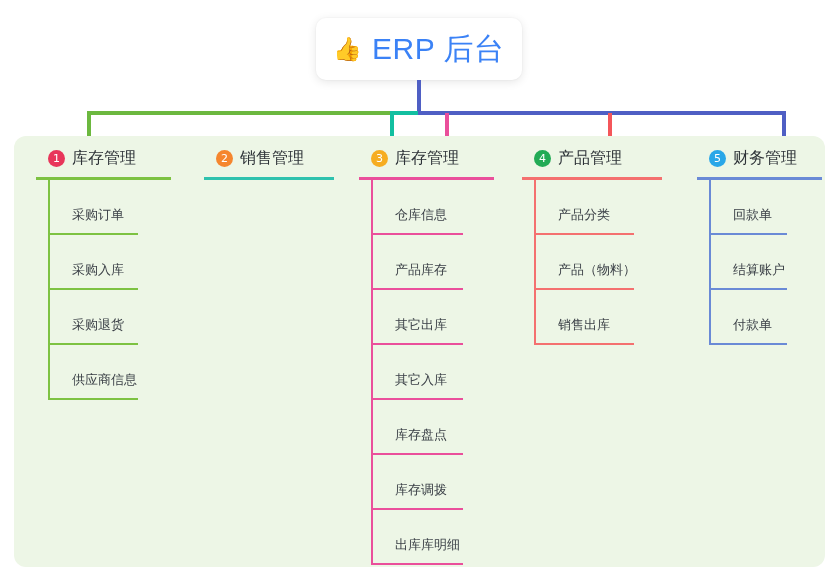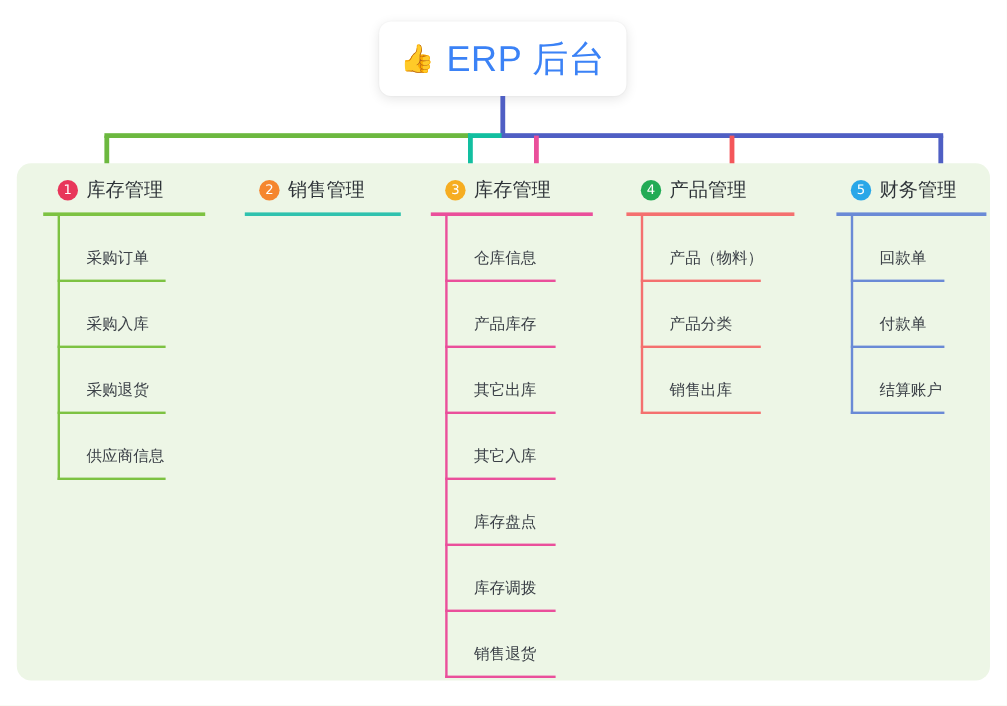--- a/index.html
+++ b/index.html
@@ -164,40 +164,40 @@
         </div>
         <div class="item">
           <span class="item-label">库存盘点</span>
           <span class="item-rule" style="background: rgb(234, 79, 155);"></span>
         </div>
         <div class="item">
           <span class="item-label">库存调拨</span>
           <span class="item-rule" style="background: rgb(234, 79, 155);"></span>
         </div>
         <div class="item">
-          <span class="item-label">销售退货</span>
+          <span class="item-label">出库库明细</span>
           <span class="item-rule" style="background: rgb(234, 79, 155);"></span>
         </div>
       </div>
     </div>
 
     <div class="col col-3">
       <div class="col-head">
         <span class="badge" style="background: rgb(34, 171, 85);">4</span>
         <span class="col-title">产品管理</span>
         <span class="head-rule" style="background: rgb(244, 112, 111); width: 100%;"></span>
       </div>
       <div class="items">
         <span class="spine" style="background: rgb(244, 112, 111); height: 165px;"></span>
         <div class="item">
+          <span class="item-label">产品分类</span>
+          <span class="item-rule" style="background: rgb(244, 112, 111);"></span>
+        </div>
+        <div class="item">
           <span class="item-label">产品（物料）</span>
-          <span class="item-rule" style="background: rgb(244, 112, 111);"></span>
-        </div>
-        <div class="item">
-          <span class="item-label">产品分类</span>
           <span class="item-rule" style="background: rgb(244, 112, 111);"></span>
         </div>
         <div class="item">
           <span class="item-label">销售出库</span>
           <span class="item-rule" style="background: rgb(244, 112, 111);"></span>
         </div>
       </div>
     </div>
 
     <div class="col col-4">
@@ -206,24 +206,24 @@
         <span class="col-title">财务管理</span>
         <span class="head-rule" style="background: rgb(106, 138, 214); width: 100%;"></span>
       </div>
       <div class="items">
         <span class="spine" style="background: rgb(106, 138, 214); height: 165px;"></span>
         <div class="item">
           <span class="item-label">回款单</span>
           <span class="item-rule" style="background: rgb(106, 138, 214);"></span>
         </div>
         <div class="item">
+          <span class="item-label">结算账户</span>
+          <span class="item-rule" style="background: rgb(106, 138, 214);"></span>
+        </div>
+        <div class="item">
           <span class="item-label">付款单</span>
           <span class="item-rule" style="background: rgb(106, 138, 214);"></span>
         </div>
-        <div class="item">
-          <span class="item-label">结算账户</span>
-          <span class="item-rule" style="background: rgb(106, 138, 214);"></span>
-        </div>
       </div>
     </div>
 
   </div>
 </div>
 
 </body></html>

